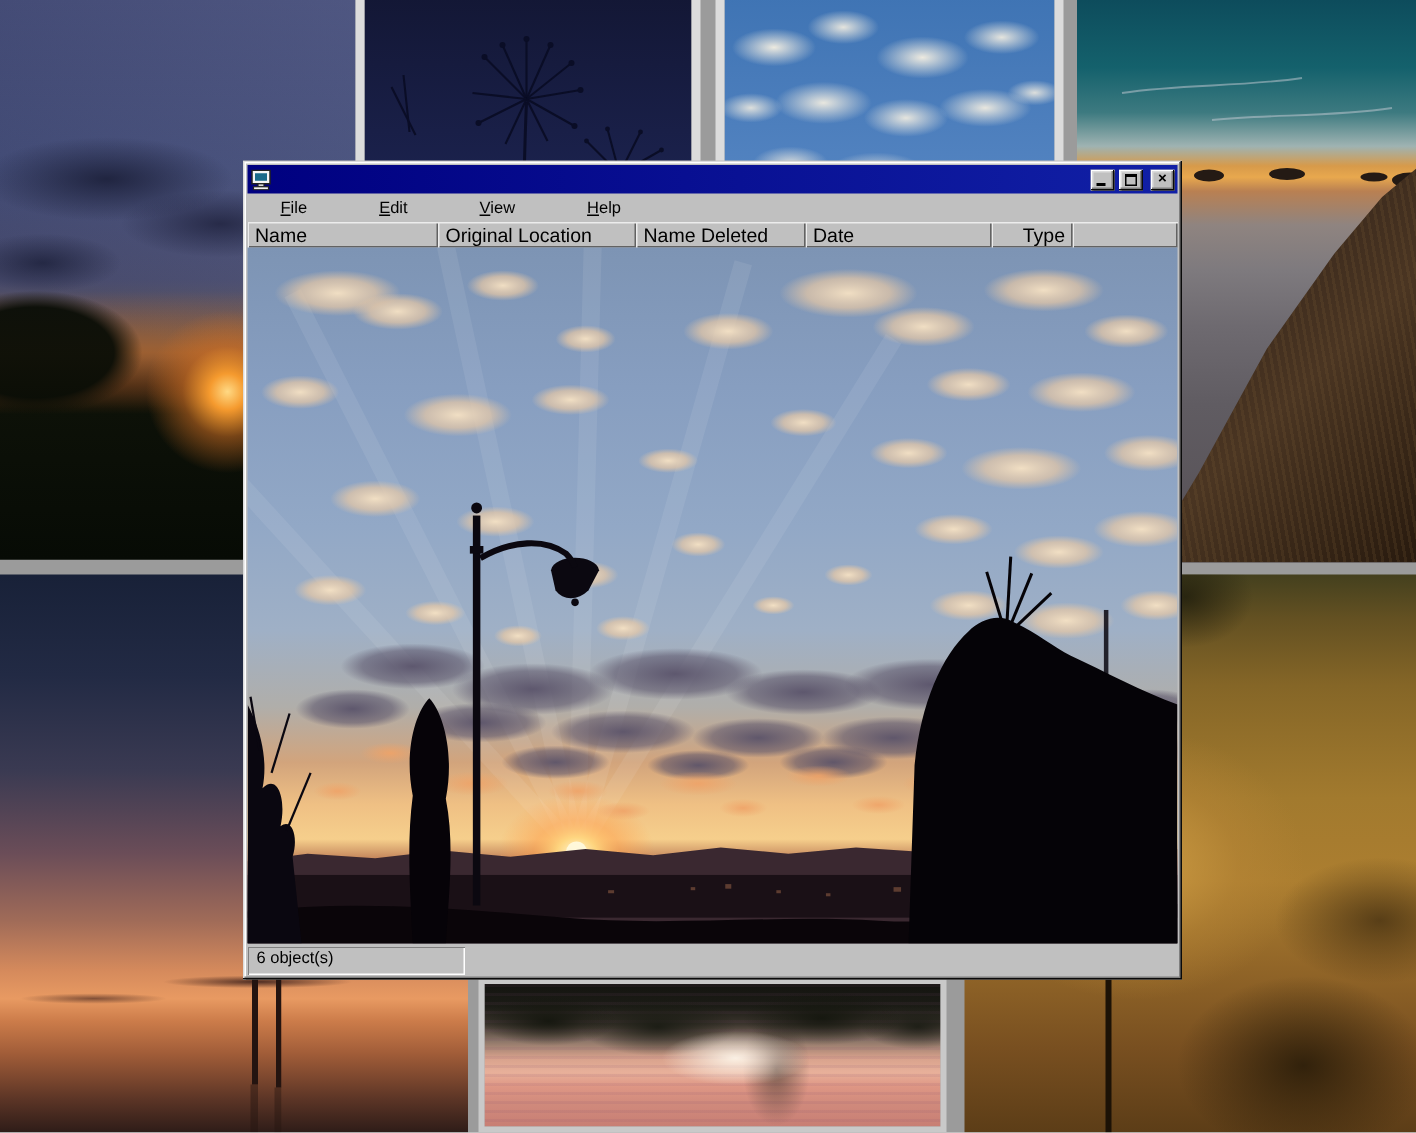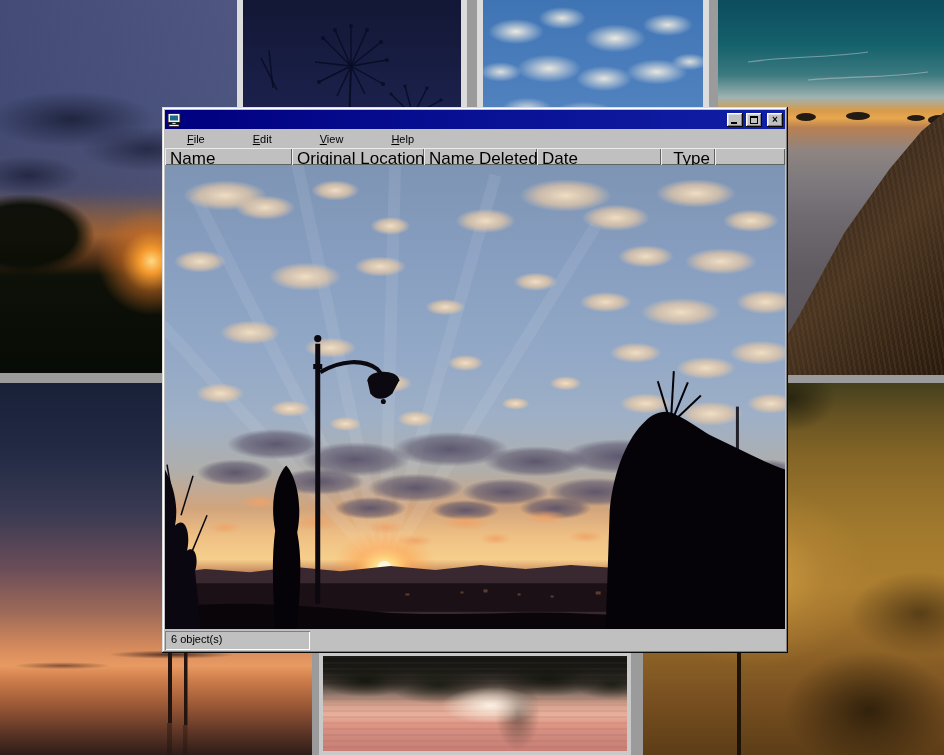--- a/index.html
+++ b/index.html
@@ -136,21 +136,21 @@
 
   .menubar{
     height:19px; flex:0 0 19px; display:flex; align-items:flex-end;
     font-size:11px; color:#000; padding-left:16px;gap:36px;
   }
   .menu-item{ padding:2px 6px 3px; }
   .menu-item u{ text-decoration:underline; }
 
   .headerrow{ height:17px; flex:0 0 17px; display:flex; background:#c0c0c0; }
   .hcell{
-    font-size:17px; color:#000; padding:1px 5px 0;
+    font-size:13px; color:#000; padding:1px 5px 0;
     box-shadow: inset 1px 1px #ececec, inset -1px -1px #626262;
     overflow:hidden; white-space:nowrap;
   }
   .hc-name{ width:127px; } .hc-loc{ width:132px; } .hc-date{ width:113px; }
   .hc-type{ width:124px; } .hc-size{ width:54px; text-align:right; } .hc-fill{ flex:1; }
 
   .listview{
     flex:1; position:relative; overflow:hidden;
     background:linear-gradient(to bottom,
       #7d94b4 0%, #879ec0 20%, #92a8c6 40%, #9fb0c6 55%, #b0aeaa 66%,

